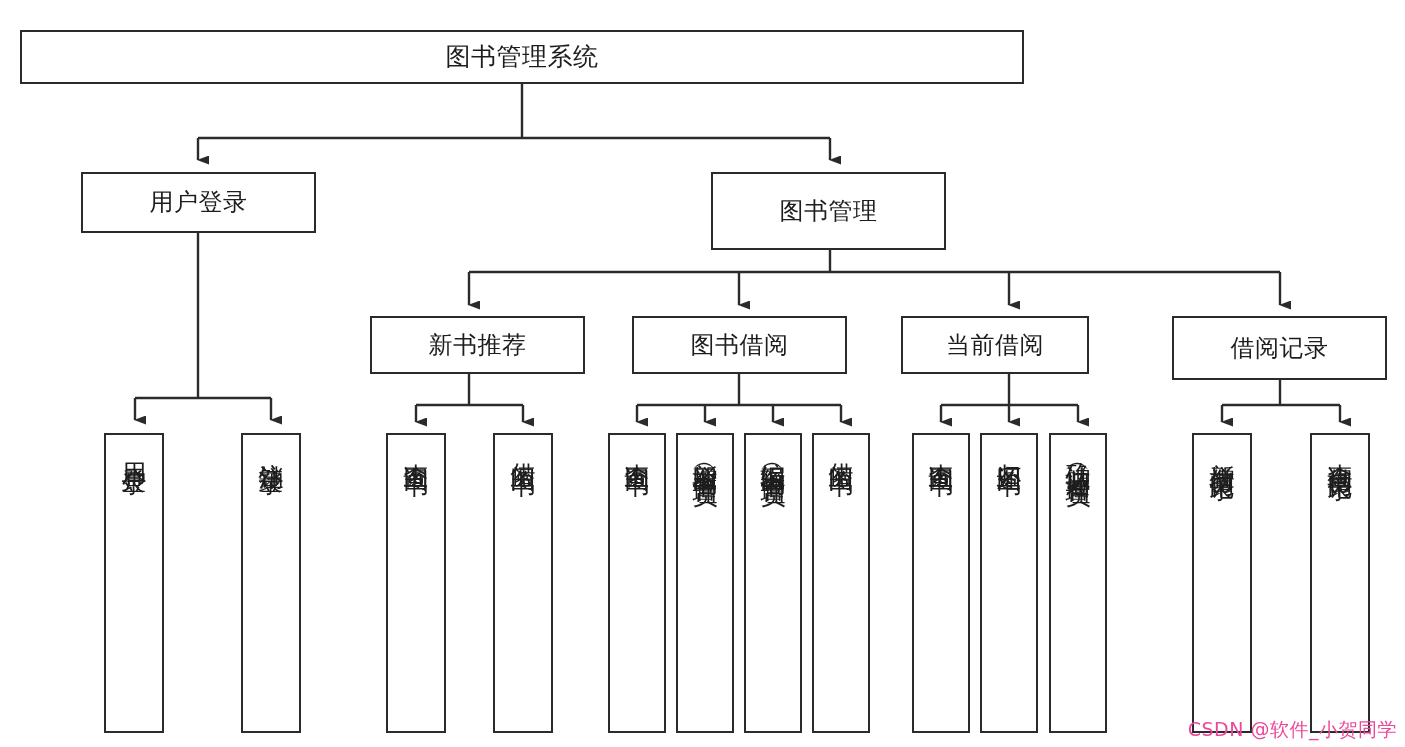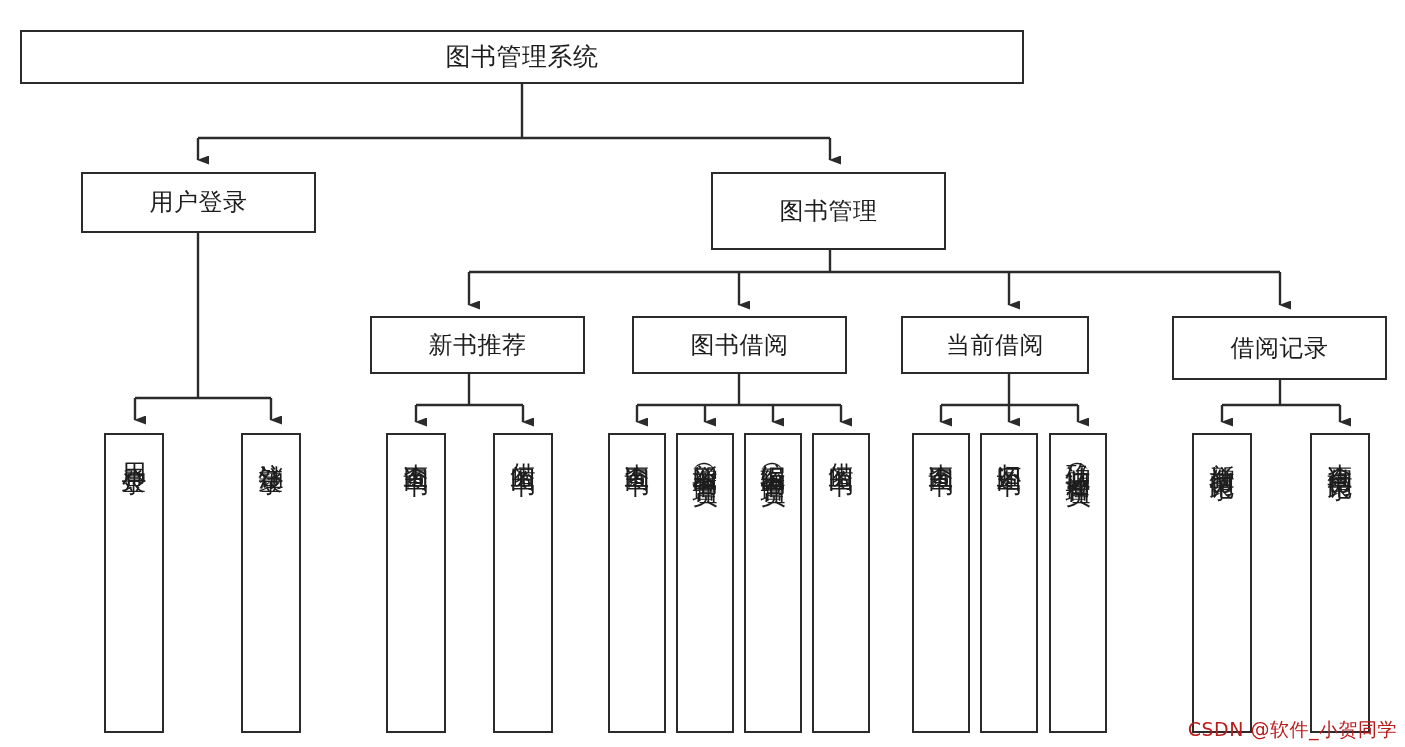--- a/index.html
+++ b/index.html
@@ -56,21 +56,21 @@
     text-orientation:upright;
     font-size:25px;
     letter-spacing:3px;
     line-height:1;
   }
   .watermark{
     position:absolute;
     right:8px;
     bottom:4px;
     font-size:19px;
-    color:#b91c1c;
+    color:#ec4899;
     letter-spacing:0.5px;
     z-index:5;
     white-space:nowrap;
     font-family:"DejaVu Sans","Liberation Sans",sans-serif;
   }
 </style>
 </head>
 <body>
 
 <div id="canvas">

